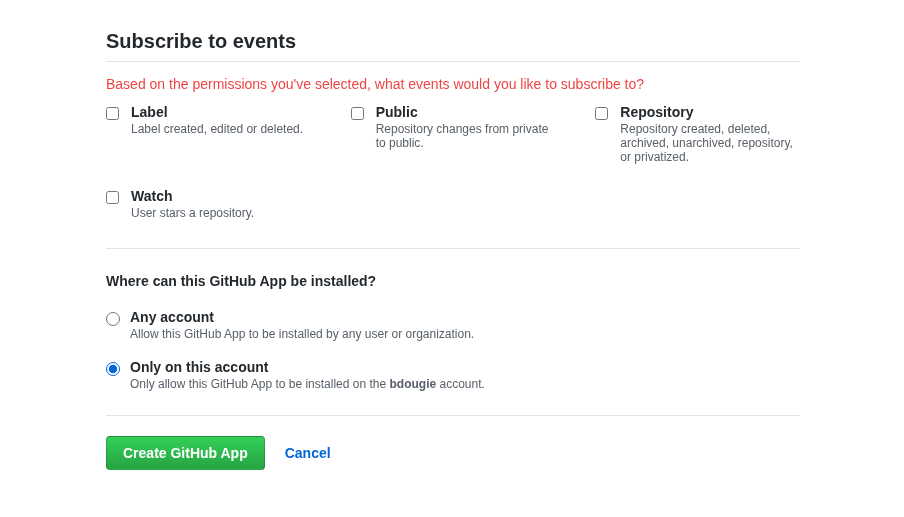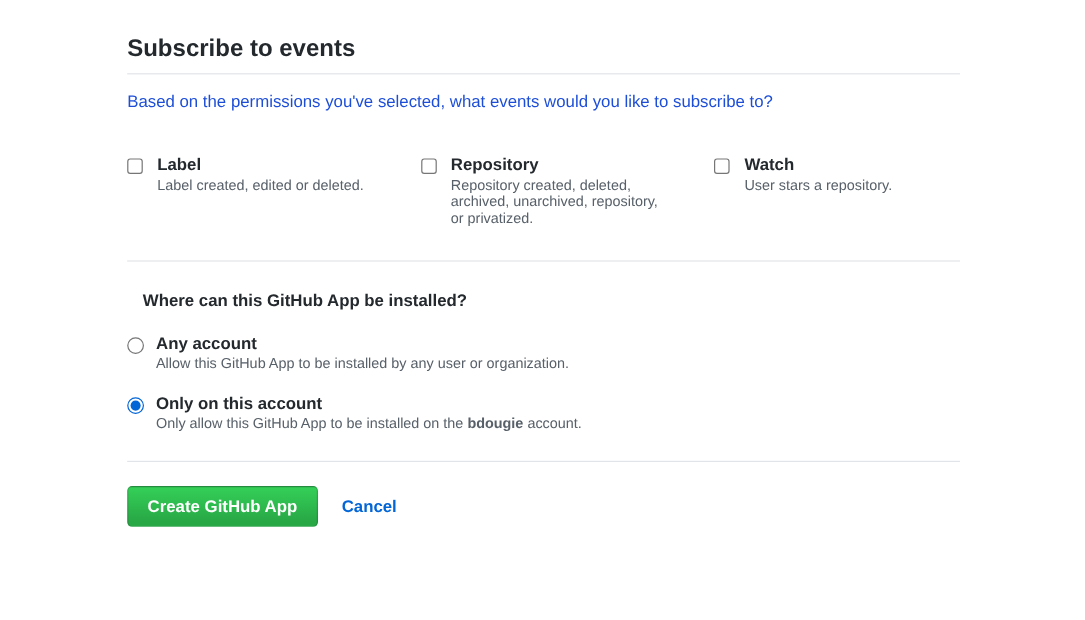--- a/index.html
+++ b/index.html
@@ -19,22 +19,22 @@
     }
     .section-title {
       font-size: 20px;
       font-weight: 600;
       padding-bottom: 8px;
       border-bottom: 1px solid #e1e4e8;
       margin-bottom: 14px;
     }
     .section-desc {
       font-size: 14px;
-      color: #1d4ed8;
-      margin-bottom: 37px;
+      color: #ef4444;
+      margin-bottom: 12px;
     }
     .events-grid {
       display: grid;
       grid-template-columns: 1fr 1fr 1fr;
       gap: 24px 40px;
       padding-bottom: 28px;
       border-bottom: 1px solid #e1e4e8;
       margin-bottom: 24px;
     }
     .event-item {
@@ -64,21 +64,20 @@
     .install-section {
       padding-bottom: 24px;
       border-bottom: 1px solid #e1e4e8;
       margin-bottom: 20px;
     }
     .install-question {
       font-size: 14px;
       font-weight: 600;
       color: #24292e;
       margin-bottom: 20px;
-      margin-left: 13px;
     }
     .radio-item {
       display: flex;
       align-items: flex-start;
       margin-bottom: 18px;
     }
     .radio-item:last-child {
       margin-bottom: 0;
     }
     .radio-item input[type="radio"] {
@@ -142,20 +141,27 @@
     <div class="event-item">
       <input type="checkbox" style="">
       <div class="event-content">
         <div class="event-title">Label</div>
         <div class="event-desc">Label created, edited or deleted.</div>
       </div>
     </div>
     <div class="event-item">
       <input type="checkbox" style="">
       <div class="event-content">
+        <div class="event-title">Public</div>
+        <div class="event-desc">Repository changes from private to public.</div>
+      </div>
+    </div>
+    <div class="event-item">
+      <input type="checkbox" style="">
+      <div class="event-content">
         <div class="event-title">Repository</div>
         <div class="event-desc">Repository created, deleted, archived, unarchived, repository, or privatized.</div>
       </div>
     </div>
     <div class="event-item">
       <input type="checkbox" style="">
       <div class="event-content">
         <div class="event-title">Watch</div>
         <div class="event-desc">User stars a repository.</div>
       </div>

